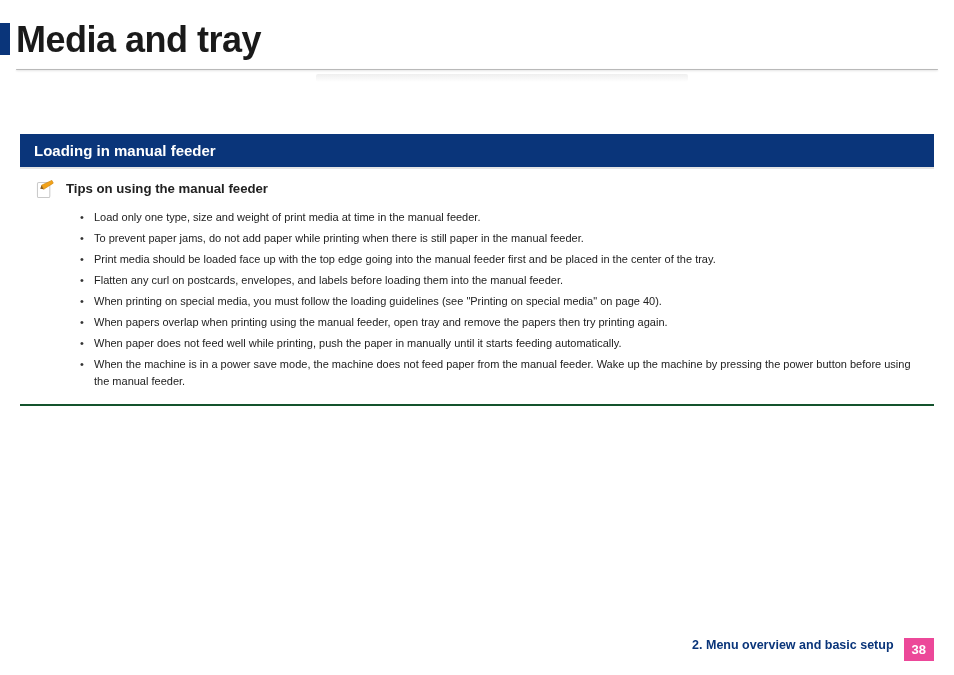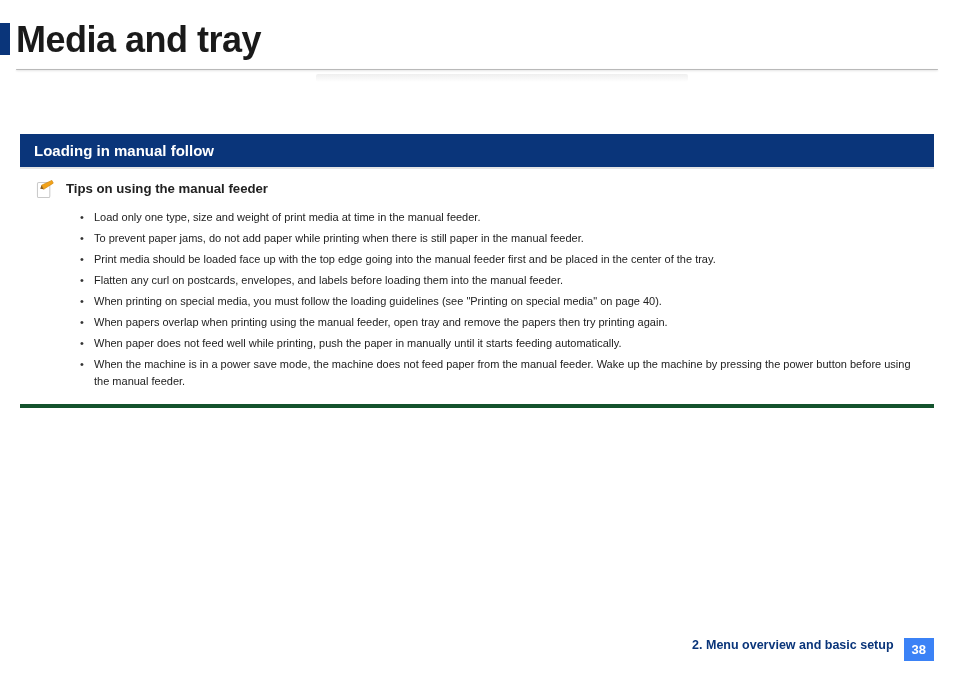--- a/index.html
+++ b/index.html
@@ -4,47 +4,47 @@
 <style>
   html,body{margin:0;padding:0;font-family:"Segoe UI","Myriad Pro",Arial,sans-serif;color:#222;background:#fff}
   .page{width:954px;height:675px;position:relative;box-sizing:border-box;padding:17px 16px}
   .title-wrap{position:relative;padding-top:2px}
   .title-accent{position:absolute;left:-16px;top:6px;width:10px;height:32px;background:#0a357a}
   h1{font-size:36px;font-weight:700;margin:0 0 4px 0;letter-spacing:-.5px;color:#1a1a1a}
   .title-rule{height:1px;background:#b9b9b9;margin:8px 0 4px;border-radius:1px;box-shadow:0 1px 2px rgba(0,0,0,.15)}
   .spacer{height:52px}
   .section-bar{background:#0a357a;color:#fff;font-weight:700;font-size:15px;padding:8px 14px;margin:0 4px}
   .intro{font-size:13.2px;margin:16px 4px 18px;line-height:1.4}
-  .tipbox{margin:0 4px;border-top:2px solid #e4e4e4;border-bottom:4px solid #14532d;padding:10px 14px 10px 14px;background:#fff;position:relative}
+  .tipbox{margin:0 4px;border-top:2px solid #e4e4e4;border-bottom:2px solid #14532d;padding:10px 14px 10px 14px;background:#fff;position:relative}
   .tip-head{display:flex;align-items:flex-start;gap:10px;margin-bottom:8px}
   .note-ic{width:22px;height:22px;flex:0 0 22px}
   .tip-title{font-weight:700;font-size:13.2px;margin-top:2px}
   ul.tips{list-style:none;margin:0;padding:0 0 0 46px}
   ul.tips li{position:relative;font-size:11px;line-height:1.55;margin:4px 0;padding-left:14px}
   ul.tips li::before{content:"•";position:absolute;left:0;top:0;color:#333}
   .footer{position:absolute;right:20px;bottom:14px;display:flex;align-items:flex-start;gap:10px;font-size:12.5px}
   .footer .chap{font-weight:700;color:#0a357a}
-  .footer .pg{background:#3b82f6;color:#fff;font-weight:700;padding:4px 8px;font-size:13px}
+  .footer .pg{background:#ec4899;color:#fff;font-weight:700;padding:4px 8px;font-size:13px}
   .title-shadow{height:8px;background:linear-gradient(#d6d6d6, rgba(255,255,255,0));margin:0 250px 0 300px;border-radius:2px;opacity:.4}
 </style>
 </head>
 <body>
 
 <div class="page">
 
   <div class="title-wrap">
     <div class="title-accent"></div>
     <h1>Media and tray</h1>
     <div class="title-rule"></div>
     <div class="title-shadow"></div>
   </div>
 
   <div class="spacer"></div>
 
-  <div class="section-bar">Loading in manual follow</div>
+  <div class="section-bar">Loading in manual feeder</div>
 
 
   <div class="tipbox">
     <div class="tip-head">
       <svg class="note-ic" viewBox="0 0 32 32">
         <rect x="5" y="5" width="18" height="22" rx="2" fill="#fff" stroke="#c9c9c9" stroke-width="1.5"></rect>
         <path d="M11 9 L26 2 L28 6 L14 15 Z" fill="#f2a218" stroke="#d4870c" stroke-width="1"></path>
         <path d="M11 9 L14 15 L9 14 Z" fill="#8a5a1c"></path>
       </svg>
       <div class="tip-title">Tips on using the manual feeder</div>

